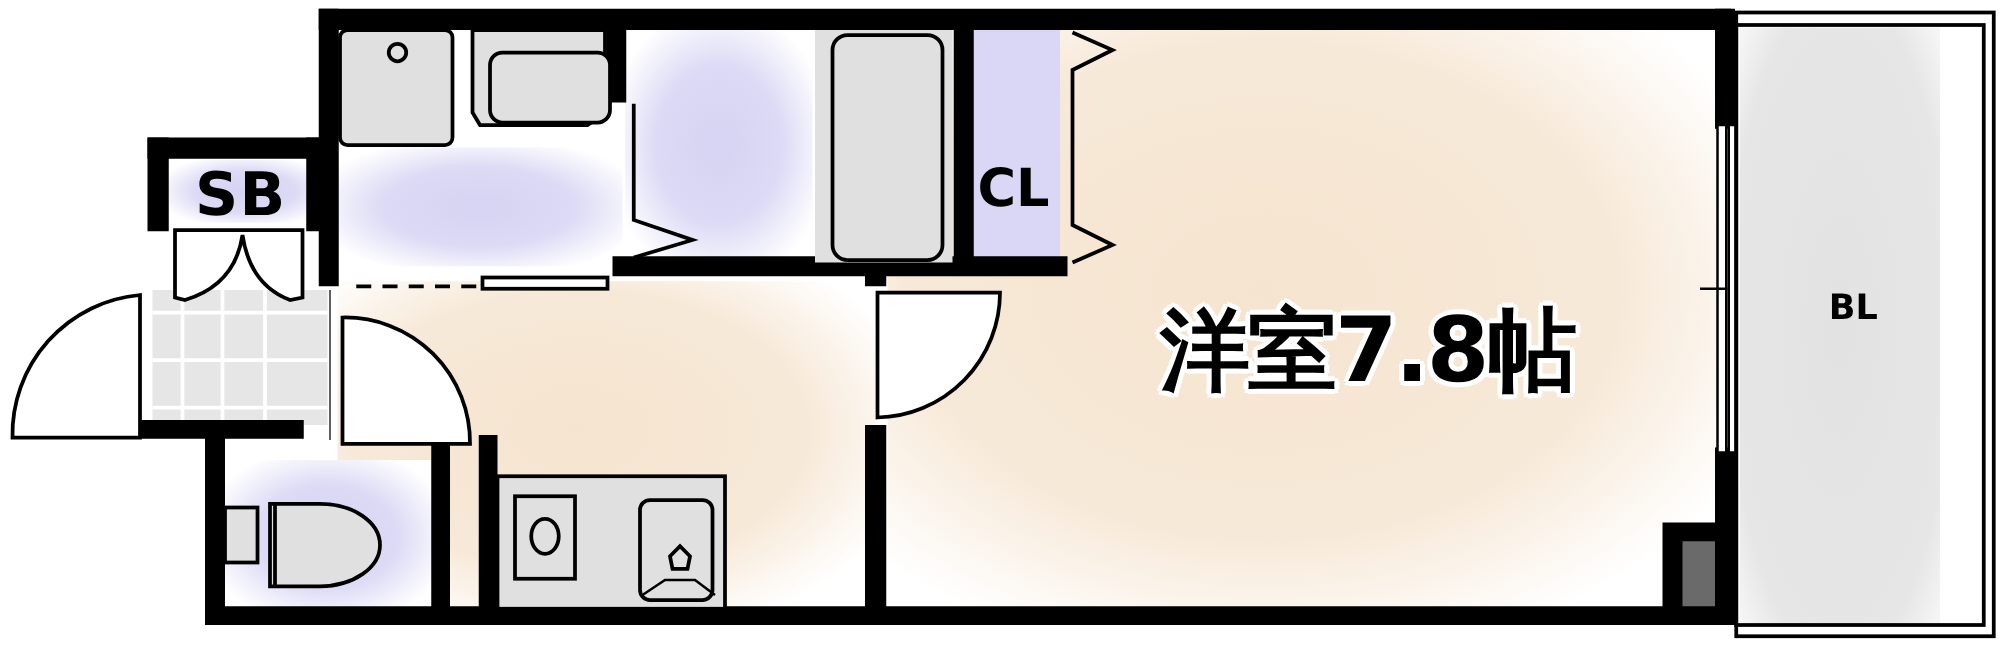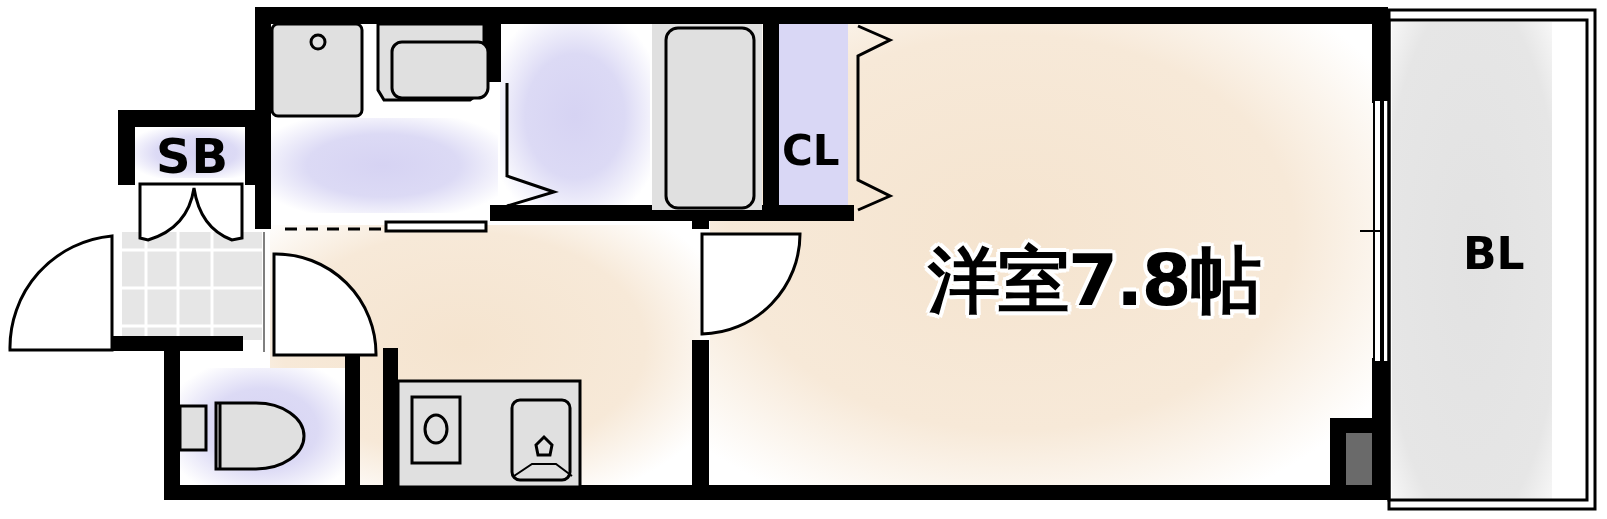--- a/index.html
+++ b/index.html
@@ -1,21 +1,21 @@
 <!DOCTYPE html>
 <html><head>
 <meta charset="utf-8">
 <style>
   html, body { margin:0; padding:0; background:#ffffff; }
   body { width:1607px; height:519px; position:relative; overflow:hidden; font-family:"DejaVu Sans", sans-serif; }
   #plan { position:absolute; left:0; top:0; width:1607px; height:519px; }
   .lbl { position:absolute; font-family:"DejaVu Sans", sans-serif; font-weight:bold; color:#000; line-height:1; white-space:nowrap; }
   #lbl-sb { left:156px; top:132px; font-size:48px; letter-spacing:1px; }
   #lbl-cl { left:782px; top:98px; font-size:42px;margin-top:32px; }
-  #lbl-bl { left:1463px; top:232px; font-size:44px; }
+  #lbl-bl { left:1463px; top:232px; font-size:28px; }
   #lbl-room { left:928px; top:244px; font-size:72px; letter-spacing:-2px;
     text-shadow: 0 0 4px #fff, 0 0 4px #fff, 3px 3px 0 #fff, -3px -3px 0 #fff, 3px -3px 0 #fff, -3px 3px 0 #fff, 0 4px 0 #fff, 0 -4px 0 #fff, 4px 0 0 #fff, -4px 0 0 #fff; text-align: center; }
 </style>
 </head>
 <body>
 
 <svg id="plan" viewBox="0 0 1607 519" xmlns="http://www.w3.org/2000/svg">
   <defs>
     <radialGradient id="gWet" cx="50%" cy="50%" r="60%">
       <stop offset="0%" stop-color="#d6d3f3"></stop>

